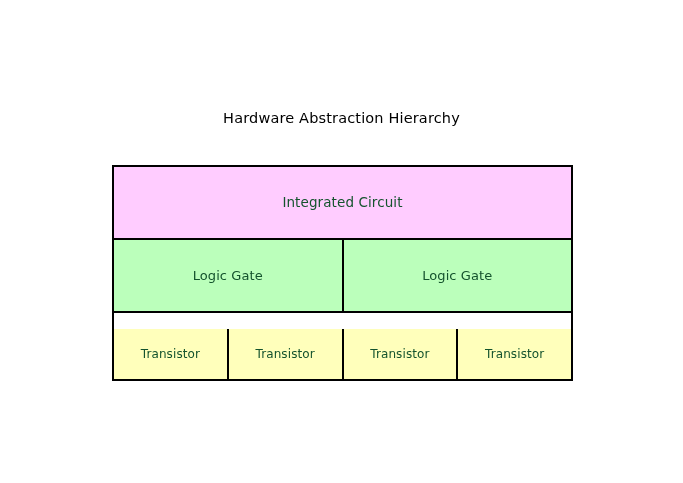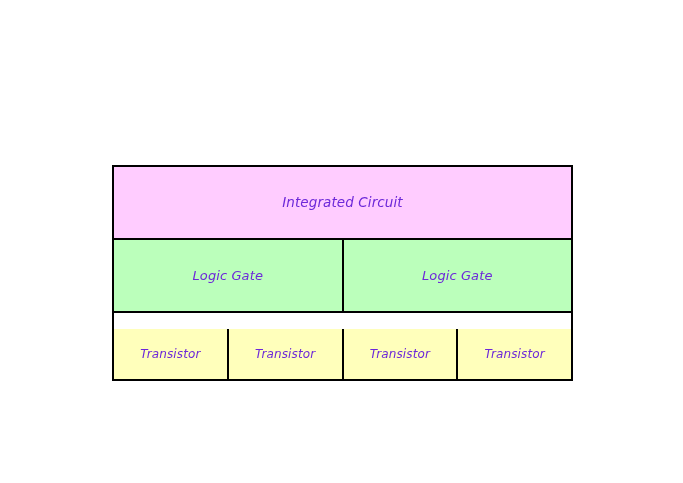--- a/index.html
+++ b/index.html
@@ -71,25 +71,24 @@
     justify-content: center;
     overflow: hidden;
   }
   .hier-cell + .hier-cell {
     border-left: 2px solid #000000;
   }
 
   .cell-label {
     font-size: 12.5px;
     line-height: 1;
-    color: #6d28d9;
+    color: #14532d;
     text-align: center;
     white-space: nowrap;
     letter-spacing: 0.1px;
-    font-style: italic;
   }
 
   
   .fill-ic    { background: #ffccff; }
   .fill-gate  { background: #bbffbb; }
   .fill-trans { background: #ffffbb; margin-top: 16px; }
 
   
   .w-full { flex: 1 1 auto; }
   .w-half { flex: 1 1 0; }
@@ -97,20 +96,21 @@
 
   .ic-label    { font-size: 13.5px; }
   .gate-label  { font-size: 13px; }
   .trans-label { font-size: 12px; }
 </style>
 </head>
 <body>
 
 <div id="figure-canvas">
 
+  <div id="diagram-title">Hardware Abstraction Hierarchy</div>
 
   <div id="hierarchy-grid">
 
     <div class="hier-row row-ic">
       <div class="hier-cell fill-ic w-full">
         <span class="cell-label ic-label">Integrated Circuit</span>
       </div>
     </div>
 
     <div class="hier-row row-gate">

